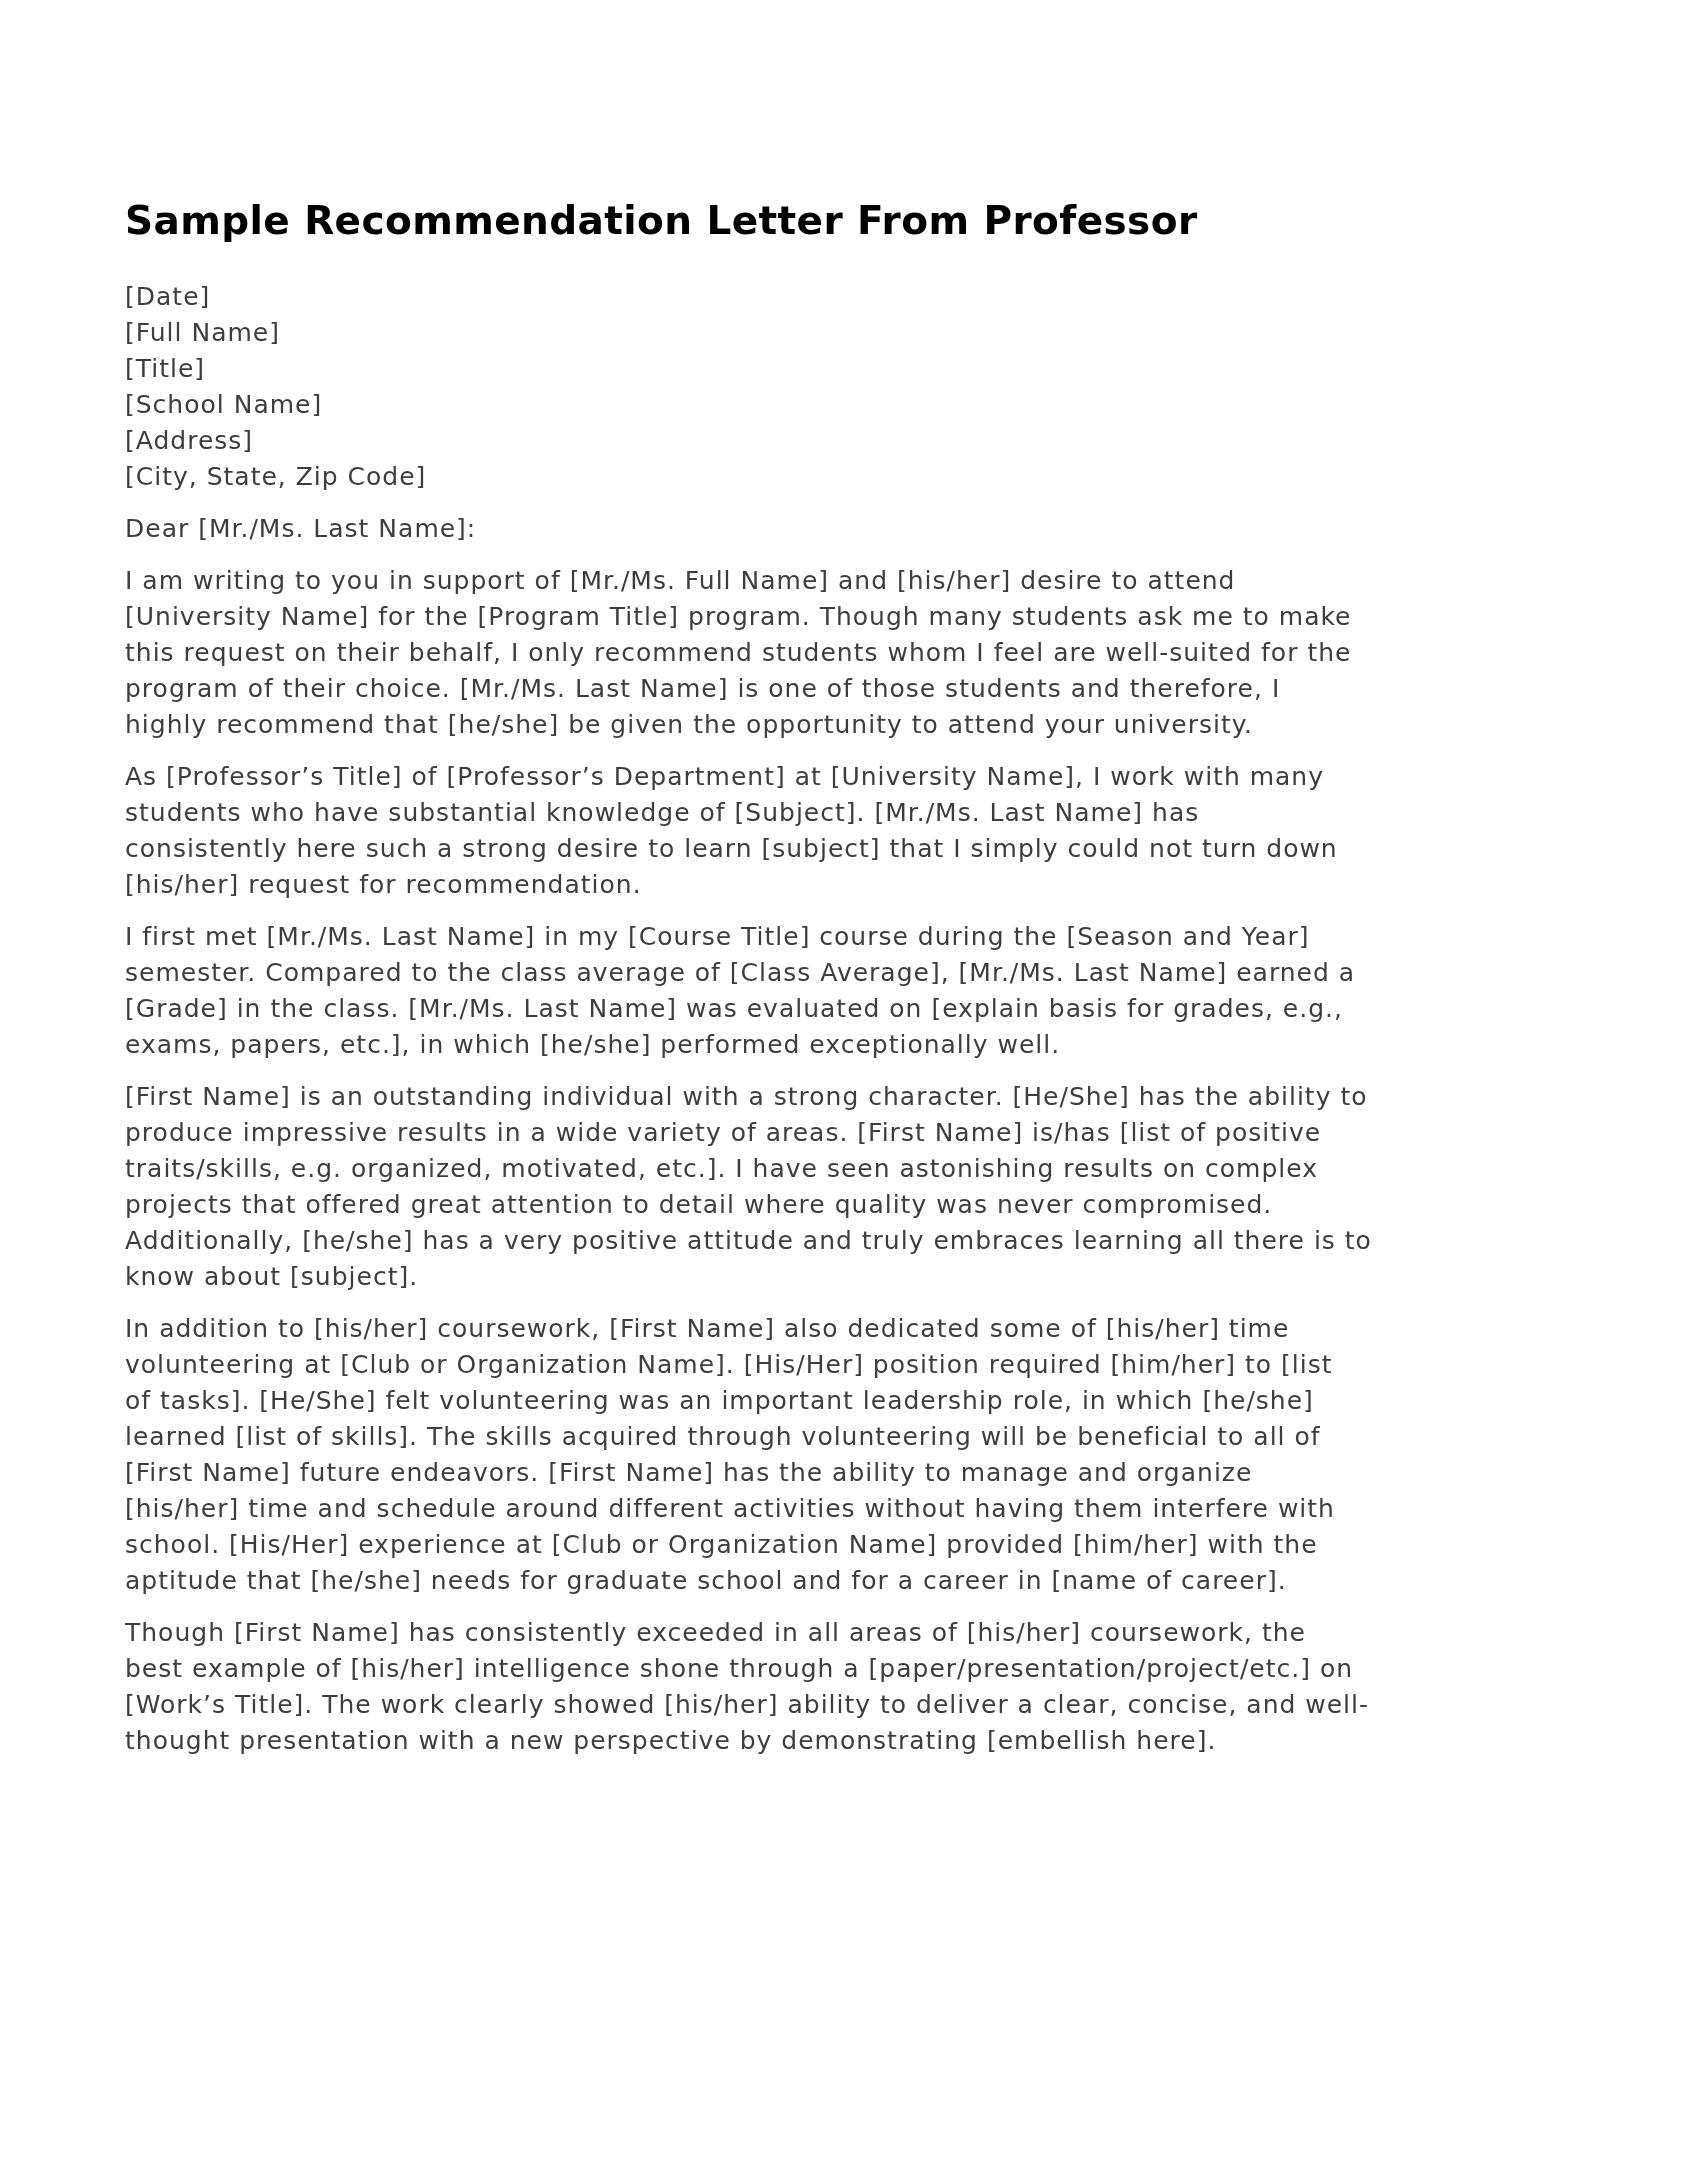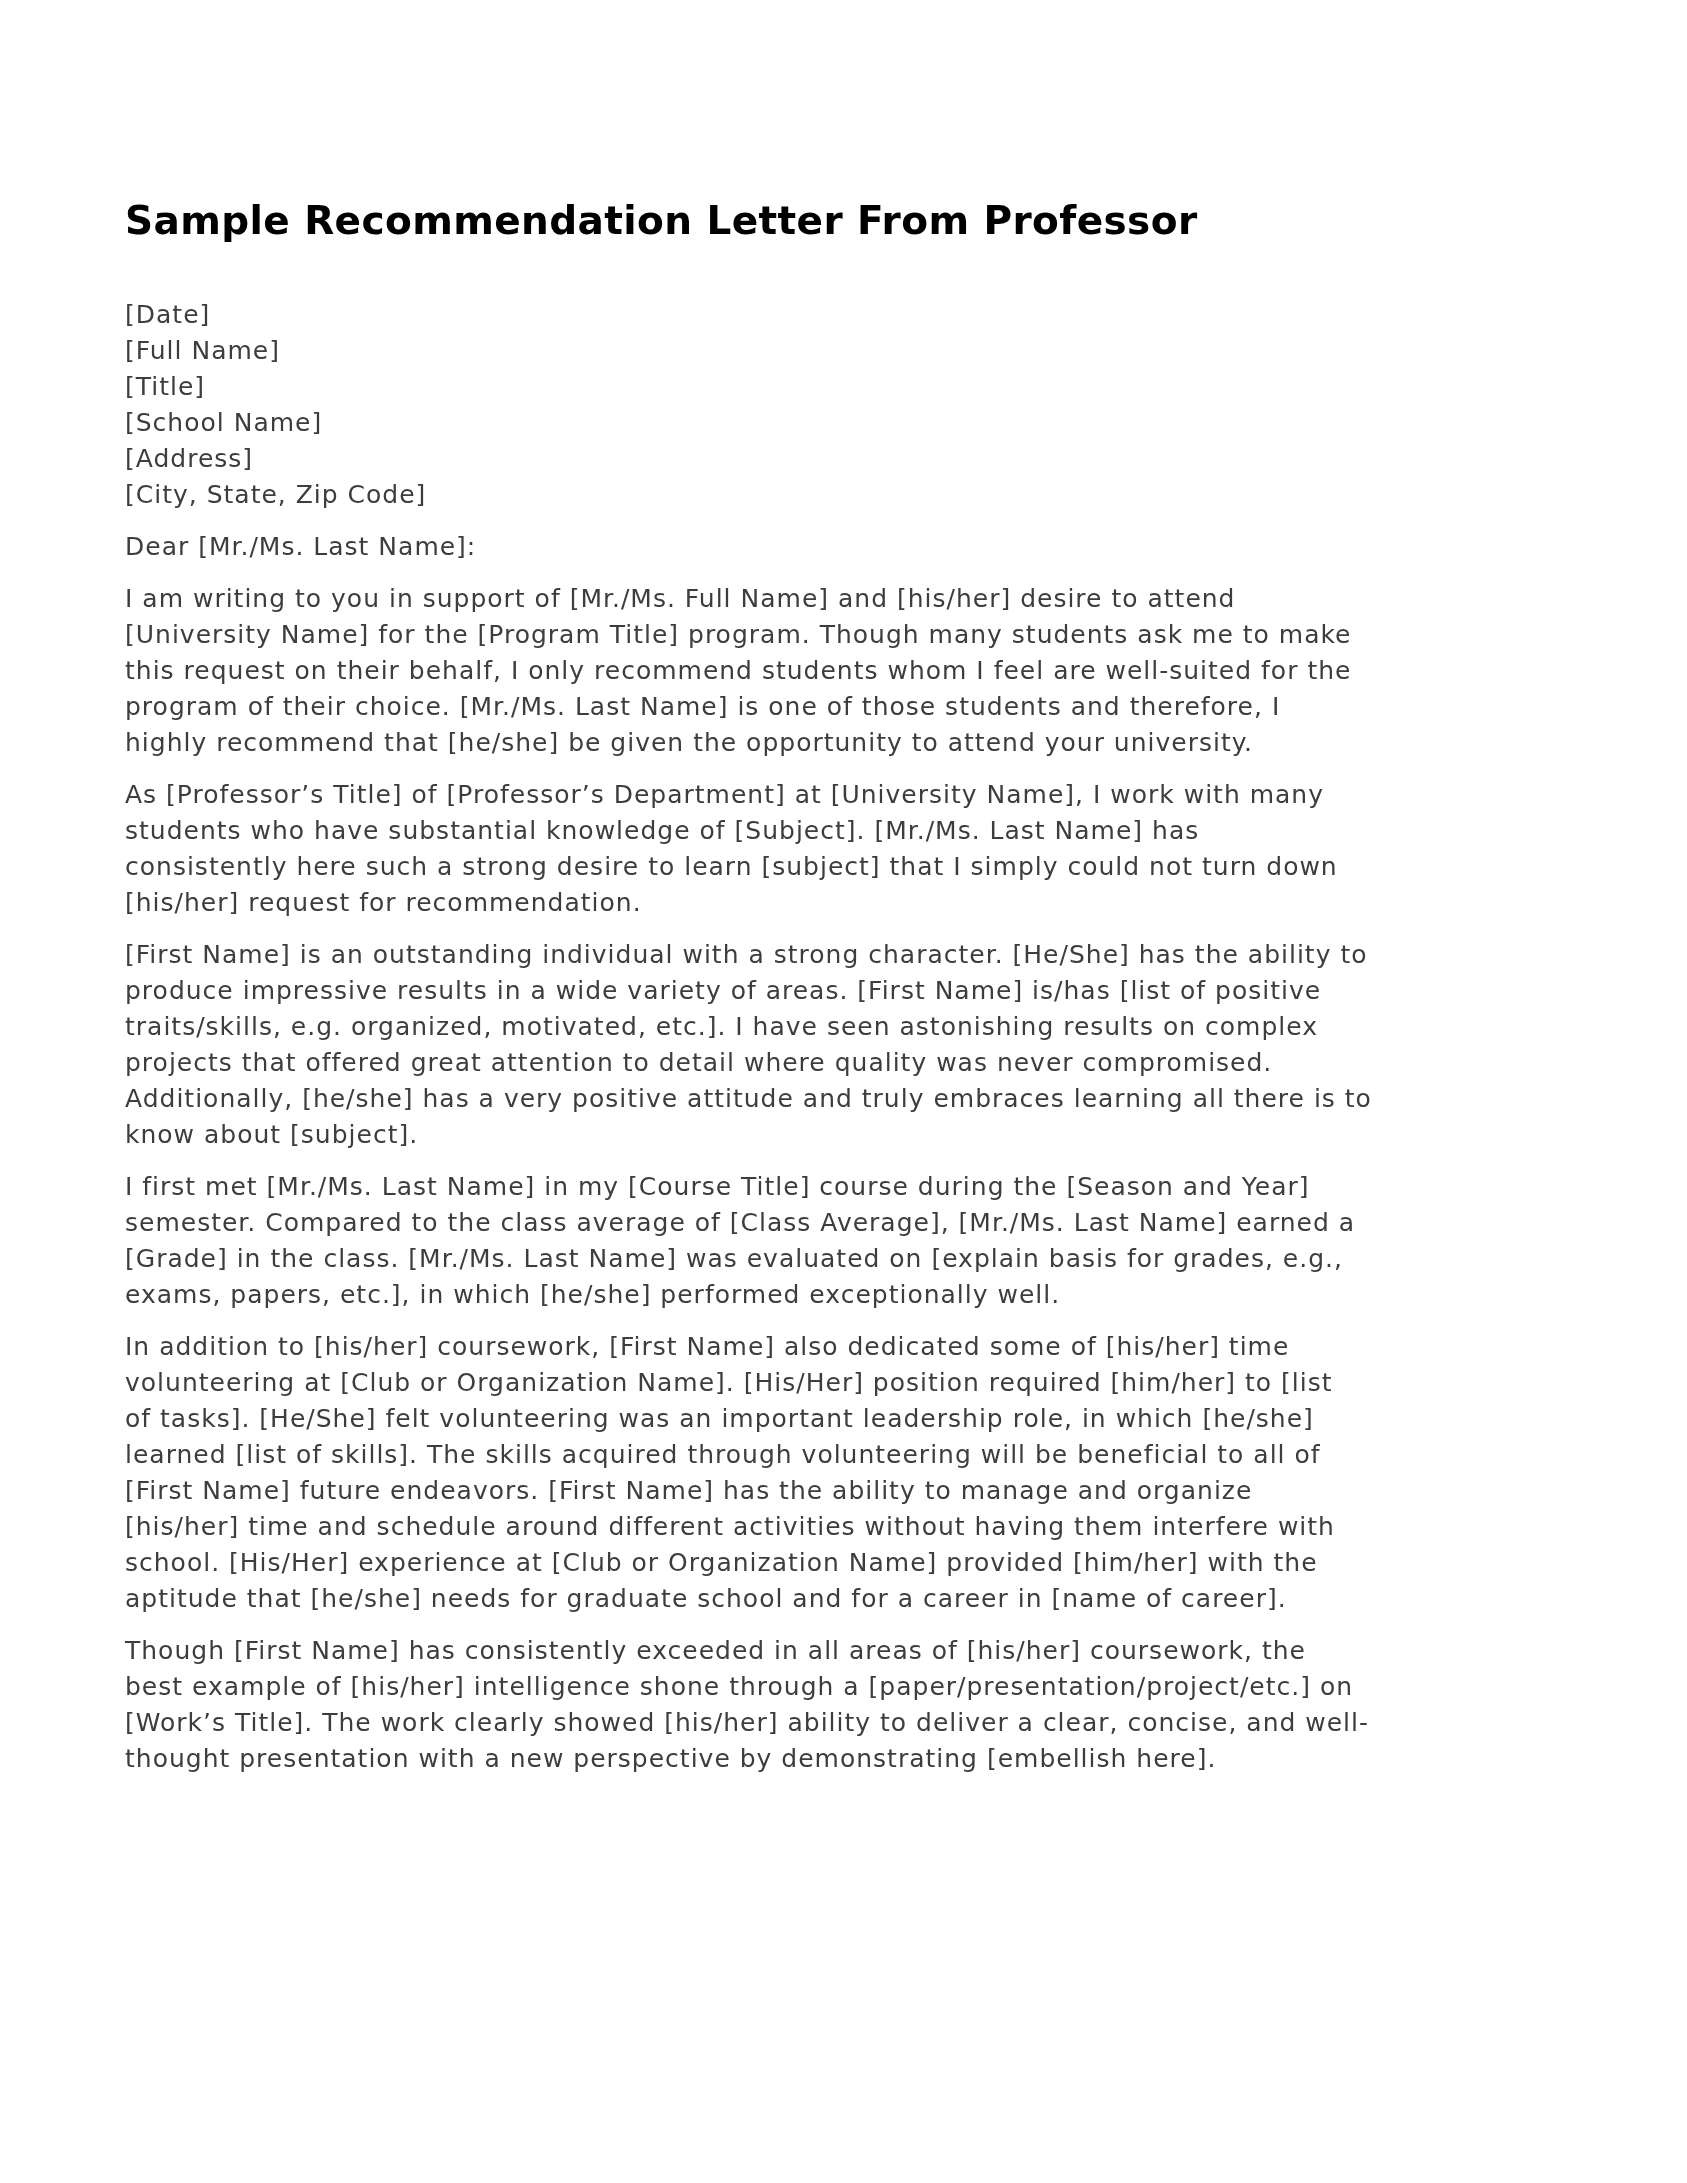--- a/index.html
+++ b/index.html
@@ -28,21 +28,21 @@
     color: #000000;
     white-space: pre-line;
   }
   .body-text {
     font-size: 25px;
     line-height: 36px;
     letter-spacing: 1px;
     color: #3d3d3d;
     white-space: pre-line;
   }
-  .address-block { margin-top: 53px; }
+  .address-block { margin-top: 35px; }
   .salutation   { margin-top: 16px; }
   .para         { margin-top: 16px; }
 </style>
 </head>
 <body>
 
 <div class="page">
 
   <h1 class="doc-title">Sample Recommendation Letter From Professor</h1>
 
@@ -59,31 +59,31 @@
 [University Name] for the [Program Title] program. Though many students ask me to make
 this request on their behalf, I only recommend students whom I feel are well-suited for the
 program of their choice. [Mr./Ms. Last Name] is one of those students and therefore, I
 highly recommend that [he/she] be given the opportunity to attend your university.</div>
 
   <div class="body-text para">As [Professor’s Title] of [Professor’s Department] at [University Name], I work with many
 students who have substantial knowledge of [Subject]. [Mr./Ms. Last Name] has
 consistently here such a strong desire to learn [subject] that I simply could not turn down
 [his/her] request for recommendation.</div>
 
+  <div class="body-text para">I first met [Mr./Ms. Last Name] in my [Course Title] course during the [Season and Year]
+semester. Compared to the class average of [Class Average], [Mr./Ms. Last Name] earned a
+[Grade] in the class. [Mr./Ms. Last Name] was evaluated on [explain basis for grades, e.g.,
+exams, papers, etc.], in which [he/she] performed exceptionally well.</div>
+
   <div class="body-text para">[First Name] is an outstanding individual with a strong character. [He/She] has the ability to
 produce impressive results in a wide variety of areas. [First Name] is/has [list of positive
 traits/skills, e.g. organized, motivated, etc.]. I have seen astonishing results on complex
 projects that offered great attention to detail where quality was never compromised.
 Additionally, [he/she] has a very positive attitude and truly embraces learning all there is to
 know about [subject].</div>
-
-  <div class="body-text para">I first met [Mr./Ms. Last Name] in my [Course Title] course during the [Season and Year]
-semester. Compared to the class average of [Class Average], [Mr./Ms. Last Name] earned a
-[Grade] in the class. [Mr./Ms. Last Name] was evaluated on [explain basis for grades, e.g.,
-exams, papers, etc.], in which [he/she] performed exceptionally well.</div>
 
   <div class="body-text para">In addition to [his/her] coursework, [First Name] also dedicated some of [his/her] time
 volunteering at [Club or Organization Name]. [His/Her] position required [him/her] to [list
 of tasks]. [He/She] felt volunteering was an important leadership role, in which [he/she]
 learned [list of skills]. The skills acquired through volunteering will be beneficial to all of
 [First Name] future endeavors. [First Name] has the ability to manage and organize
 [his/her] time and schedule around different activities without having them interfere with
 school. [His/Her] experience at [Club or Organization Name] provided [him/her] with the
 aptitude that [he/she] needs for graduate school and for a career in [name of career].</div>
 

